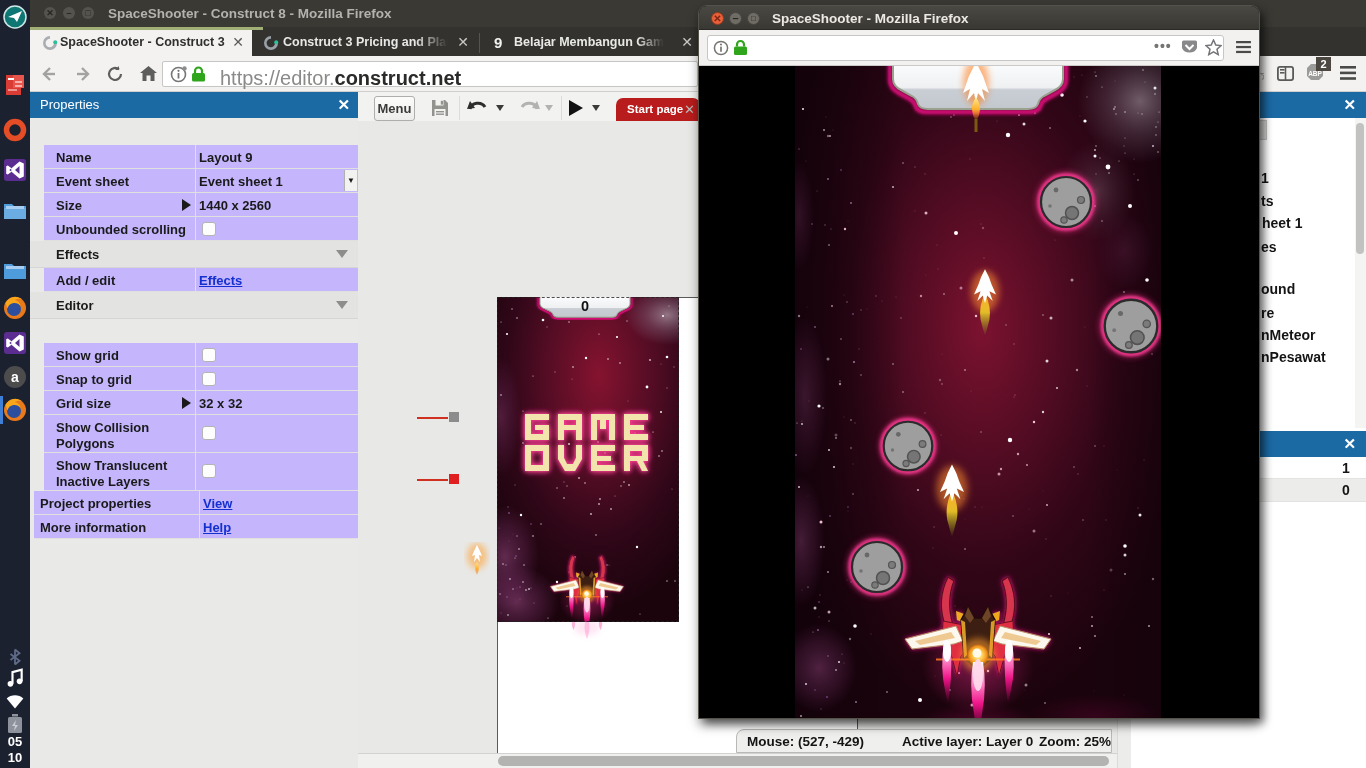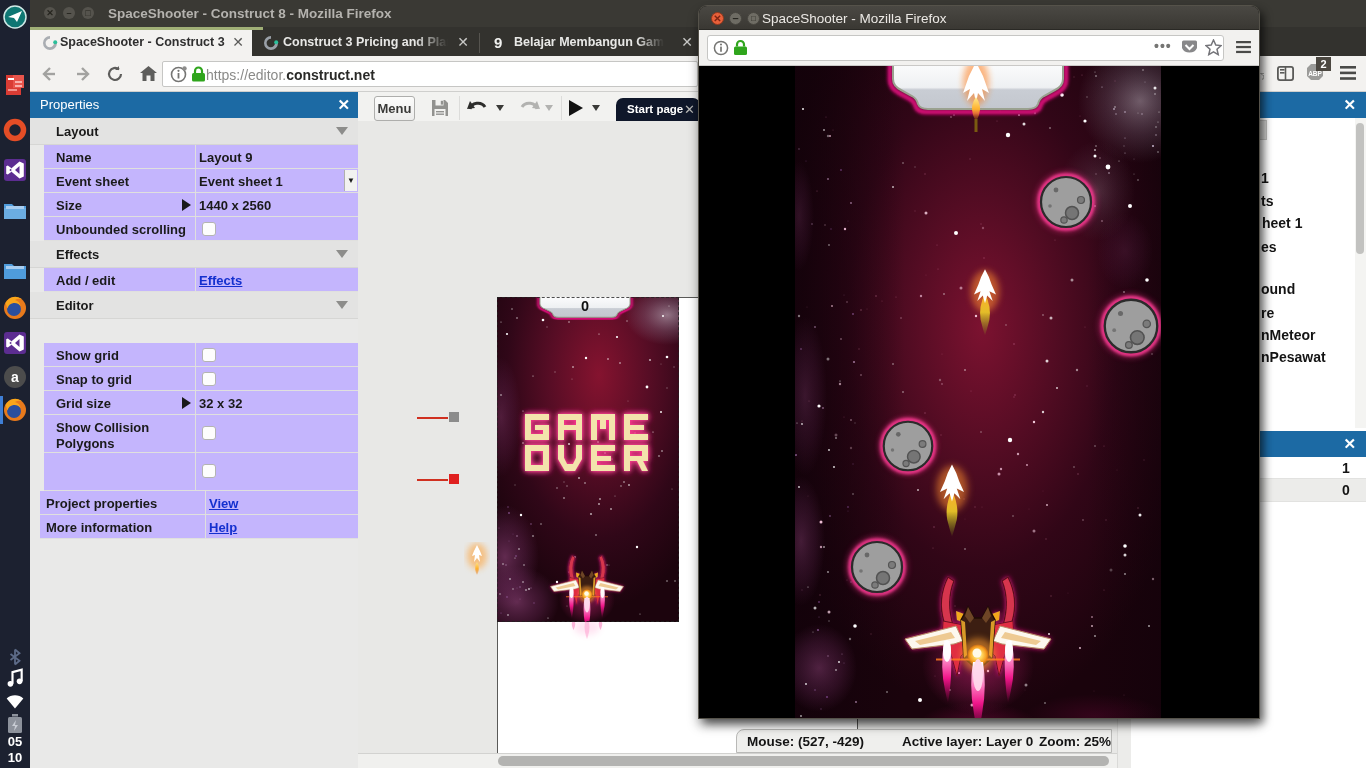--- a/index.html
+++ b/index.html
@@ -15,57 +15,57 @@
 #greenline{left:30px;top:27px;width:233px;height:3px;background:#a0af76}
 .tab{position:absolute;top:30px;height:26px;font-size:12.5px;font-weight:bold}
 #tab1{left:30px;width:222px;background:#f3f2f0;color:#2f2f2f}
 #tab2{left:255px;width:224px;color:#e8e8e6}
 #tab3{left:481px;width:219px;color:#e8e8e6}
 .tabt{position:absolute;left:30px;top:5px;white-space:nowrap;overflow:hidden}
 .tabx{position:absolute;top:4px;width:16px;height:16px;font-size:14px;line-height:16px;text-align:center;font-weight:normal}
 .tsep{position:absolute;top:33px;width:1px;height:20px;background:#56544f}
 #urlbar{left:30px;top:56px;width:1336px;height:36px;background:#f3f2f0;border-bottom:1px solid #cfcfcd}
 #urlfield{position:absolute;left:132px;top:5px;width:536px;height:26px;background:#fff;border:1px solid #c6c6c4;border-radius:2px}
-#urltext{position:absolute;left:176px;top:11px;font-size:14px;color:#8a8a88}
+#urltext{position:absolute;left:190px;top:11px;font-size:20px;color:#8a8a88}
 #urltext b{color:#2a2a28}
 
 .rico{position:absolute;color:#5a5a58}
 
 #props{left:30px;top:92px;width:328px;height:676px;background:#e9e9e8}
 .phead{position:absolute;left:0;top:0;width:328px;height:26px;background:#1c6aa4;color:#fff}
 .phead .t{position:absolute;left:10px;top:5px;font-size:13px;font-weight:normal}
 .phead .x{position:absolute;right:8px;top:4px;font-size:15px;font-weight:bold}
 .sect{position:absolute;left:0;width:328px;background:#e3e3e2;border-bottom:1px solid #d6d6d4;font-size:13px;font-weight:bold;color:#1a1a1a}
 .sect .lb{position:absolute;left:26px;top:6px}
 .sect .tri{position:absolute;right:10px;top:9px;width:0;height:0;border-left:6px solid transparent;border-right:6px solid transparent;border-top:8px solid #8d8d8b}
 .row{position:absolute;left:14px;width:314px;background:#c4b5fd;border-bottom:1px solid #e0e0de;font-size:13px;font-weight:bold;color:#1a1a1a}
-.row.full{left:10px;width:380px}
+.row.full{left:4px;width:380px}
 .row .lb{position:absolute;left:12px;top:5px}
 .row.full .lb{left:6px}.row.full .val{left:169px}.row.full .vdiv{left:165px!important}
 .row .val{position:absolute;left:155px;top:5px}
 .row .arr{position:absolute;left:138px;top:6px;width:0;height:0;border-top:6px solid transparent;border-bottom:6px solid transparent;border-left:9px solid #1a1a1a}
 .row .cb{position:absolute;left:158px;top:5px;width:14px;height:14px;border:1px solid #b4b4b2;border-radius:3px;background:#fdfdfd}
 .row a{color:#1430cf}
 .vdiv{position:absolute;left:195px;top:0;width:1px;background:#e0e0de}
 
 #toolbar{left:358px;top:92px;width:1008px;height:29px;background:#f2f2f0}
 #menubtn{position:absolute;left:374px;top:96px;width:41px;height:25px;border:1px solid #aeaeac;border-radius:3px;background:linear-gradient(#fcfcfb,#ededec);font-size:13px;font-weight:bold;color:#3a3a38;text-align:center;line-height:23px}
-#startpage{position:absolute;left:616px;top:98px;width:84px;height:24px;background:#0f172a;border-radius:7px 7px 0 0;color:#fff;font-size:13px;font-weight:bold}
+#startpage{position:absolute;left:616px;top:98px;width:84px;height:24px;background:#b91c1c;border-radius:7px 7px 0 0;color:#fff;font-size:13px;font-weight:bold}
 #canvas{left:358px;top:121px;width:759px;height:632px;background:#e8e8e6;overflow:hidden}
 #vsb{left:1117px;top:121px;width:14px;height:647px;background:#ececea;border-left:1px solid #dadad8}
 #hsb{left:358px;top:753px;width:759px;height:15px;background:#f0f0ee;border-top:1px solid #d2d2d0}
 #hthumb{left:498px;top:756px;width:611px;height:10px;background:#b3b3b1;border-radius:5px}
 #status{left:736px;top:729px;width:376px;height:24px;background:#efefed;border:1px solid #b9b9b7;border-radius:8px 0 0 0;font-size:13.5px;font-weight:bold;color:#141414;white-space:nowrap}
 
 #rightcol{left:1131px;top:92px;width:235px;height:676px;background:#fff}
 .frag{position:absolute;font-size:14px;font-weight:bold;color:#141414;white-space:nowrap}
 
 #popup{left:699px;top:6px;width:560px;height:712px;z-index:100;border-radius:8px 8px 0 0;box-shadow:0 0 0 1px #55524a,5px 5px 9px rgba(0,0,0,.5),0 7px 12px rgba(0,0,0,.4);background:#000}
 #ptitle{position:absolute;left:0;top:0;width:560px;height:24px;background:linear-gradient(#4a4843,#3a3833);border-radius:8px 8px 0 0;border-bottom:1px solid #2a2925}
-#ptitle .tt{position:absolute;left:63px;top:5px;font-size:13.5px;font-weight:400;color:#ece9e5}
+#ptitle .tt{position:absolute;left:73px;top:5px;font-size:13.5px;font-weight:700;color:#ece9e5}
 #purl{position:absolute;left:0;top:24px;width:560px;height:36px;background:#f2f1ef;border-bottom:1px solid #cac9c7}
 #pfield{position:absolute;left:8px;top:5px;width:517px;height:26px;background:#fff;border:1px solid #c6c6c4;border-radius:3px}
 #pcontent{position:absolute;left:0;top:60px;width:560px;height:652px;background:#000;overflow:hidden}
 #game{position:absolute;left:96px;top:0;width:366px;height:652px}
 </style></head><body>
 <div id="stage">
 
 <div class="abs" id="bar">
 <svg class="ico" style="top:5px" viewBox="0 0 24 24">
         <circle cx="12" cy="12" r="11" fill="#0e7673" stroke="#cfe8e6" stroke-width="1.5"></circle>
@@ -205,24 +205,20 @@
         <rect y="11.2" width="16" height="2.6" fill="#4a4a48"></rect>
       </svg>
 <div class="rico" style="left:1229px;top:10px;width:5px;height:14px;overflow:hidden"><span style="font-size:15px;color:#6a6a68">☆</span></div>
 </div>
 
 <div class="abs" id="props">
 <div class="phead">
         <span class="t">Properties</span>
         <span class="x">✕</span>
       </div>
-<div class="sect" style="top:26px;height:27px">
-        <span class="lb">Layout</span>
-        <span class="tri"></span>
-      </div>
 <div class="row" style="top:53px;height:24px">
         <span class="lb">Name</span>
         <span class="val">Layout 9</span>
         <span class="vdiv" style="height:24px;left:151px"></span>
       </div>
 <div class="row" style="top:77px;height:24px">
         <span class="lb">Event sheet</span>
         <span class="vdiv" style="height:24px;left:151px"></span>
         <span class="val">Event sheet 1</span>
         <span style="position:absolute;right:1px;top:1px;width:13px;height:21px;border-left:1px solid #b0b0ae;background:#f2f2f0;text-align:center;font-size:8px;line-height:21px">▼</span>
@@ -266,20 +262,21 @@
         <span class="arr"></span>
         <span class="vdiv" style="height:24px;left:151px"></span>
         <span class="val">32 x 32</span>
       </div>
 <div class="row" style="top:323px;height:38px">
         <span class="lb" style="width:150px;line-height:16px">Show Collision Polygons</span>
         <span class="vdiv" style="height:38px;left:151px"></span>
         <span class="cb" style="top:11px"></span>
       </div>
 <div class="row" style="top:361px;height:38px">
+        <span class="lb" style="width:160px;line-height:16px">Show Translucent Inactive Layers</span>
         <span class="vdiv" style="height:38px;left:151px"></span>
         <span class="cb" style="top:11px"></span>
       </div>
 <div class="row full" style="top:399px;height:24px">
         <span class="lb">Project properties</span>
         <span class="vdiv" style="height:24px"></span>
         <span class="val"><a href="#">View</a></span>
       </div>
 <div class="row full" style="top:423px;height:24px">
         <span class="lb">More information</span>

